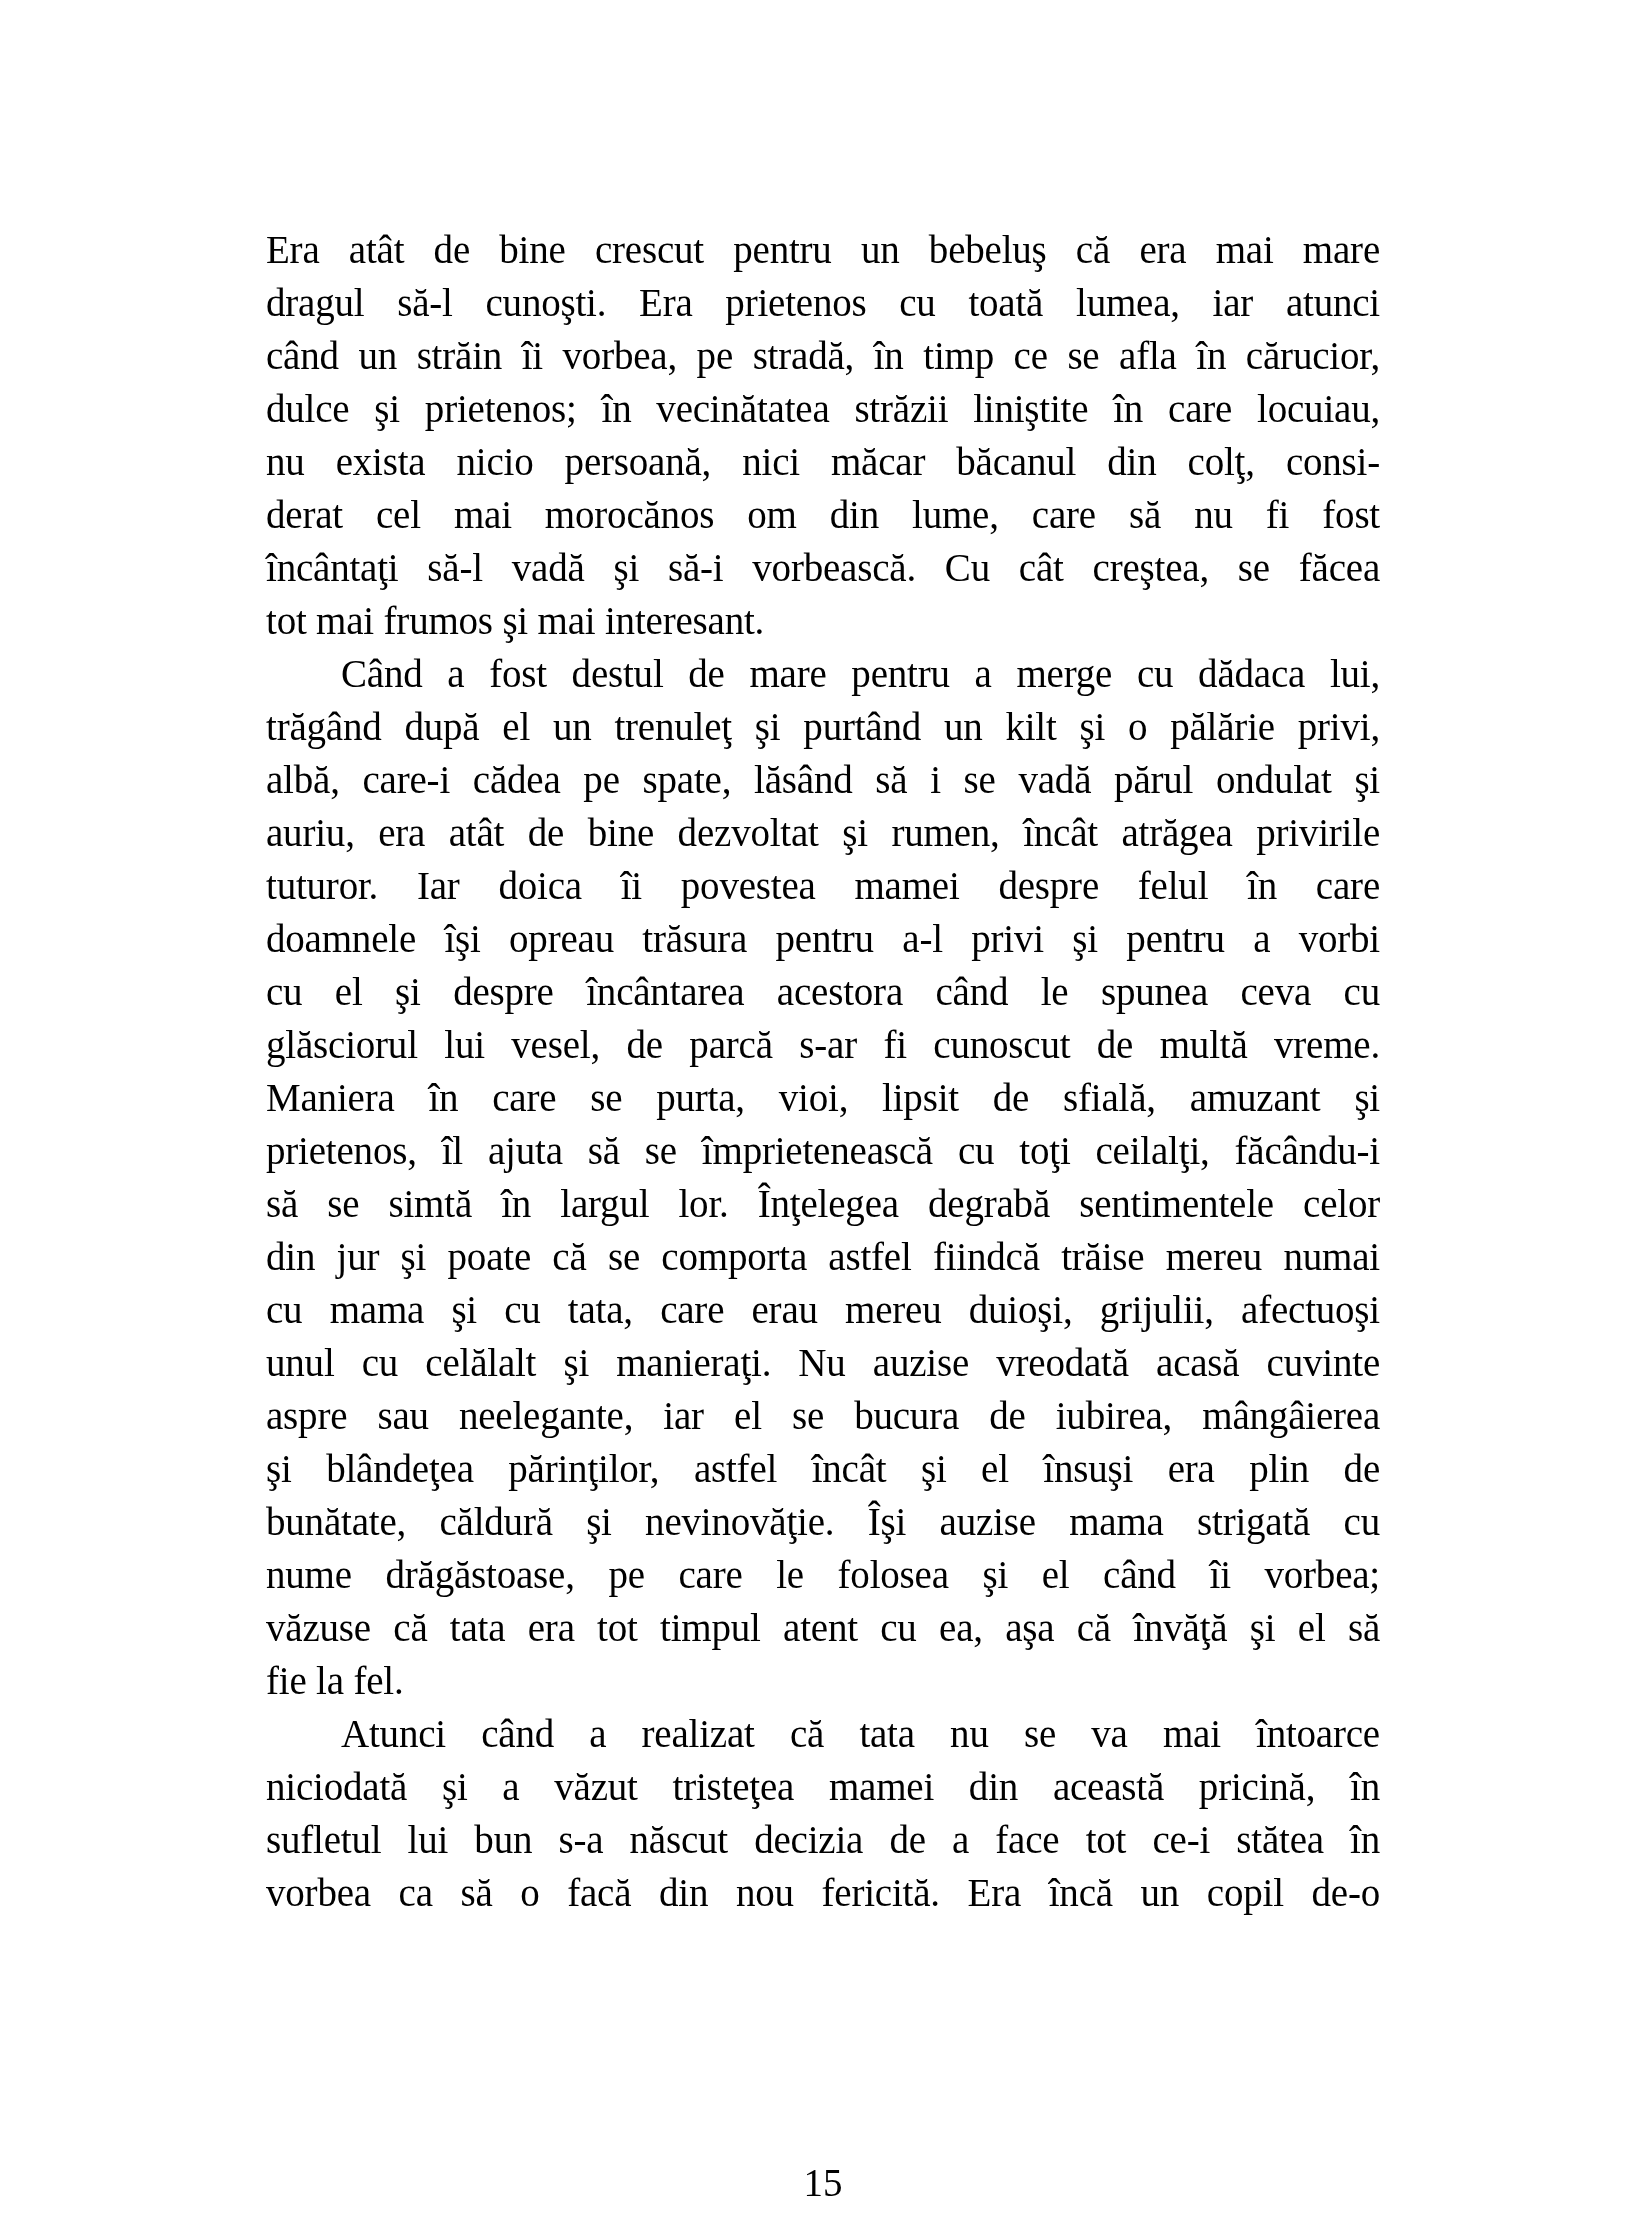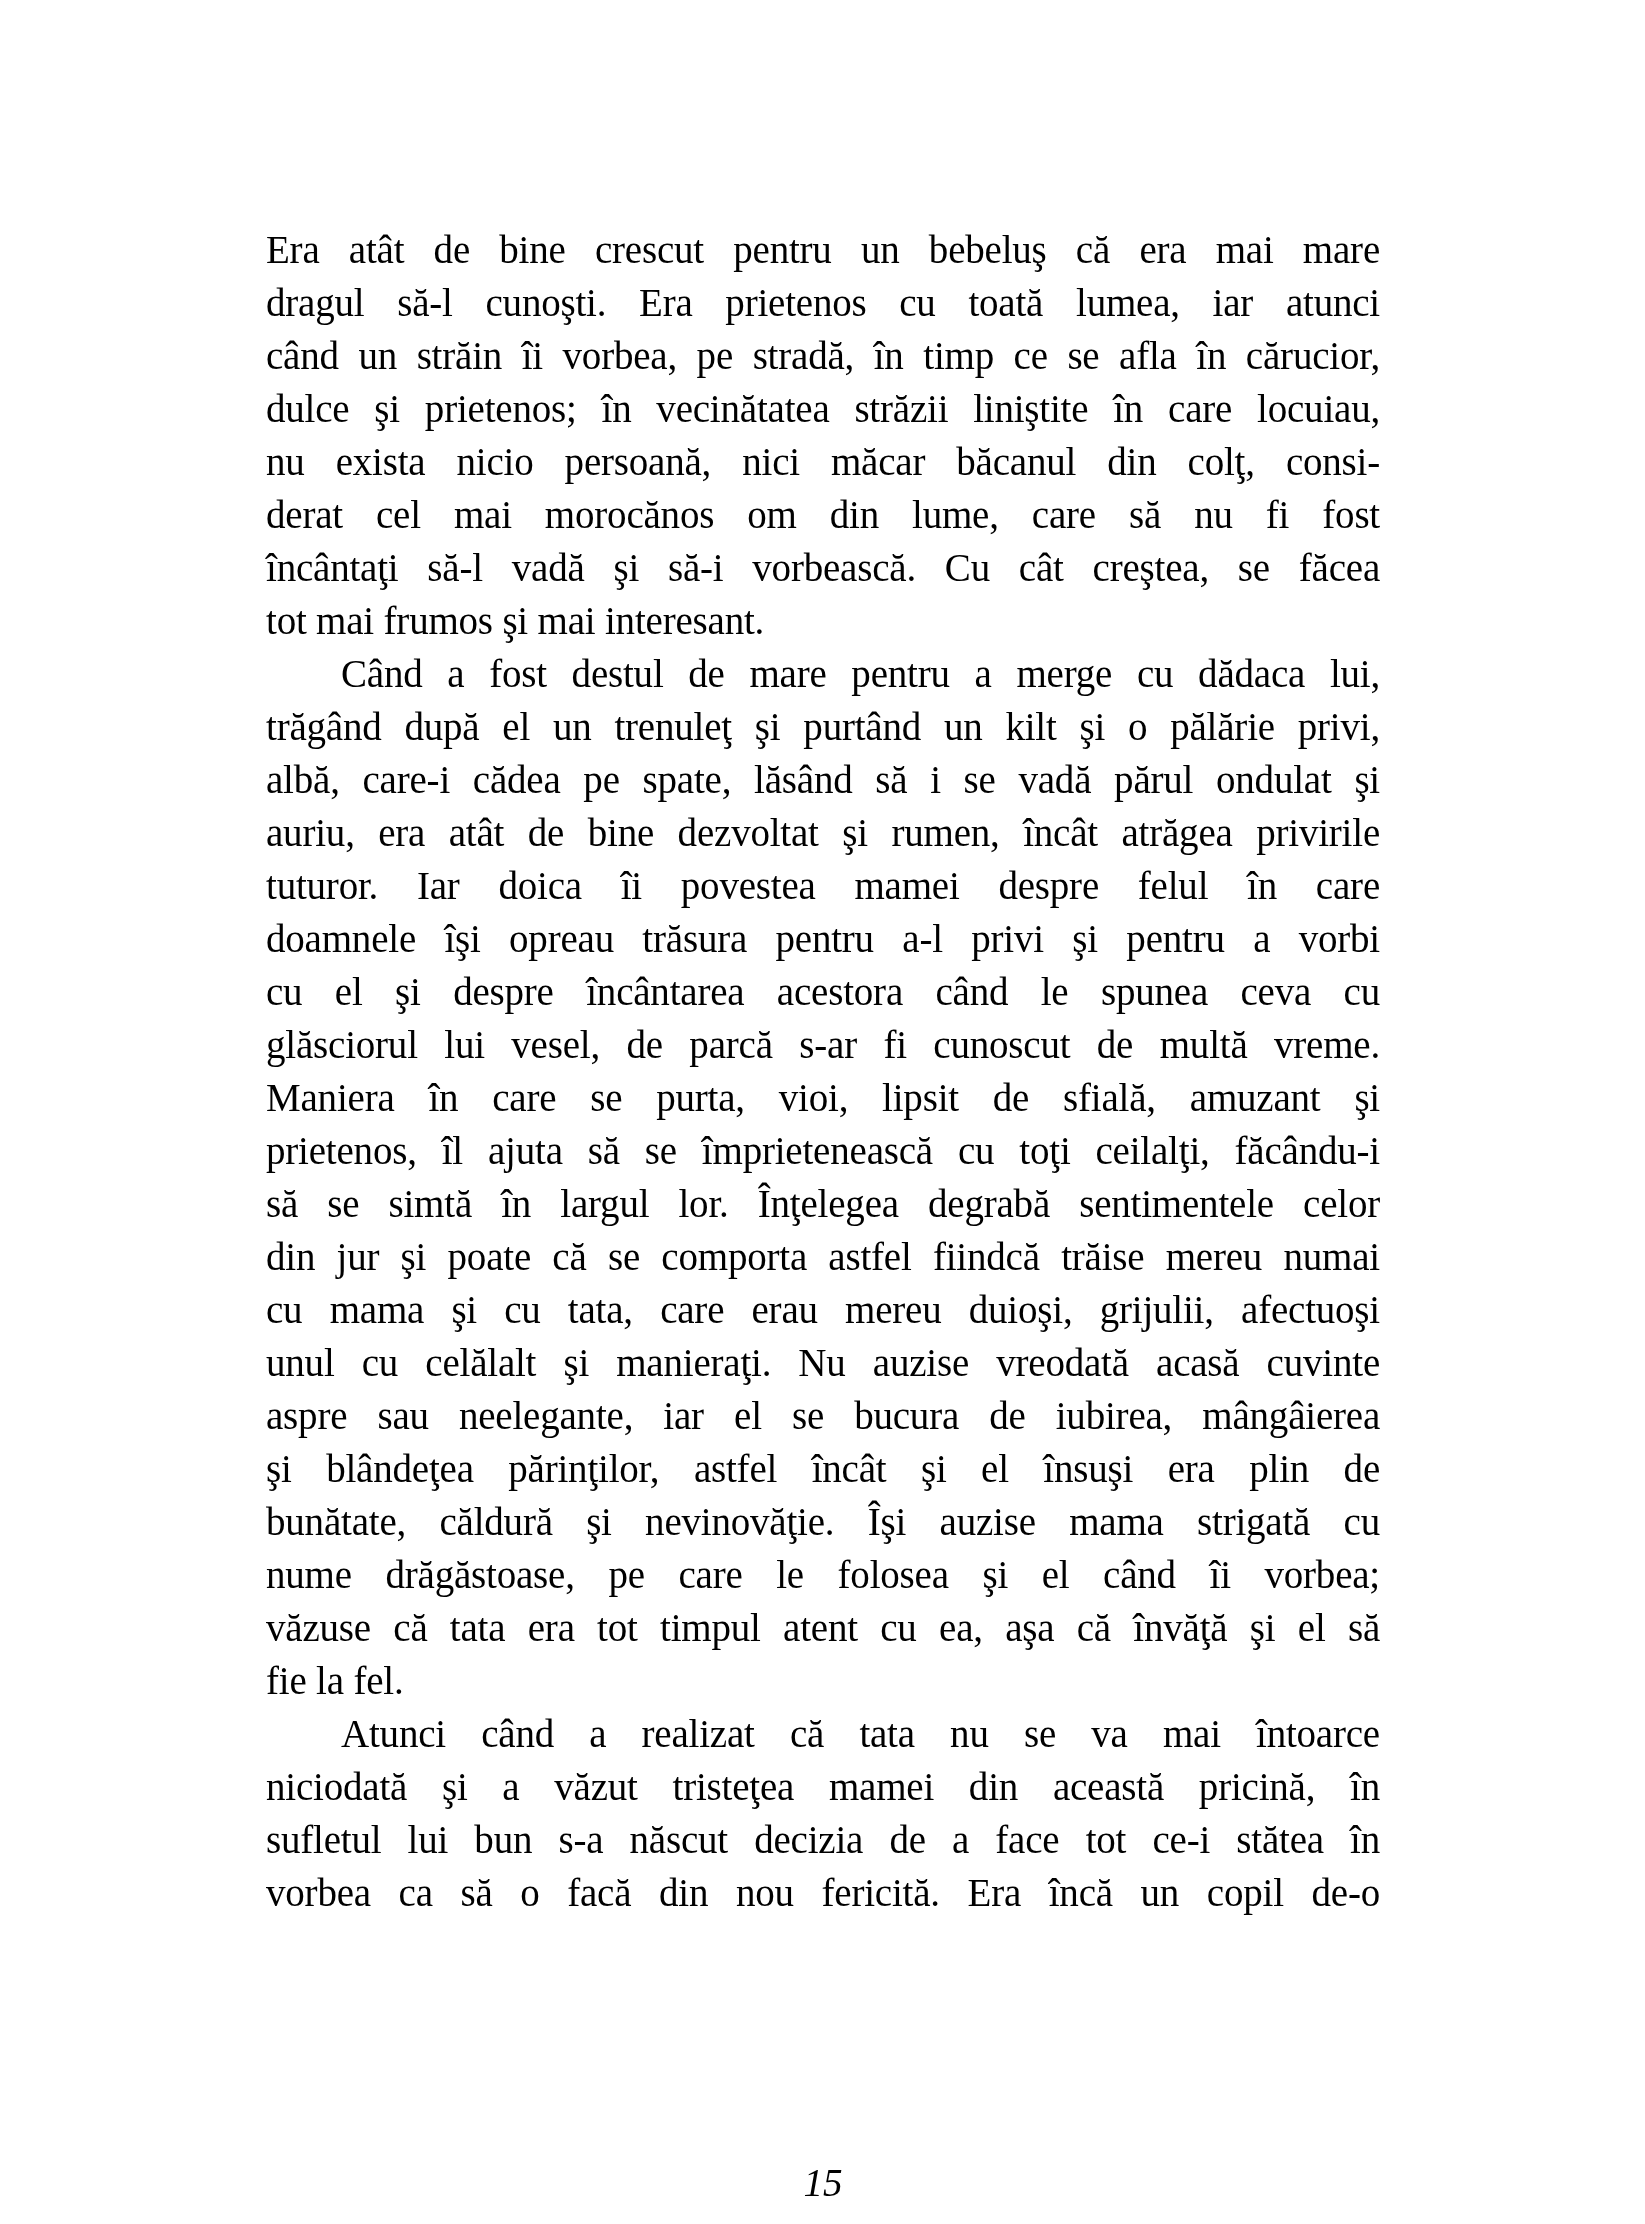--- a/index.html
+++ b/index.html
@@ -48,21 +48,20 @@
       width: calc(100% - 75px);
     }
     .page-number {
       position: absolute;
       left: 0;
       width: 1646px;
       top: 2156px;
       text-align: center;
       font-size: 39px;
       line-height: 53px;
-      font-style: italic;
     }
   </style>
 </head>
 <body>
 
 <div class="page">
   <div class="text-block">
 
     <div>
       <span class="line">Era atât de bine crescut pentru un bebeluş că era mai mare</span>

